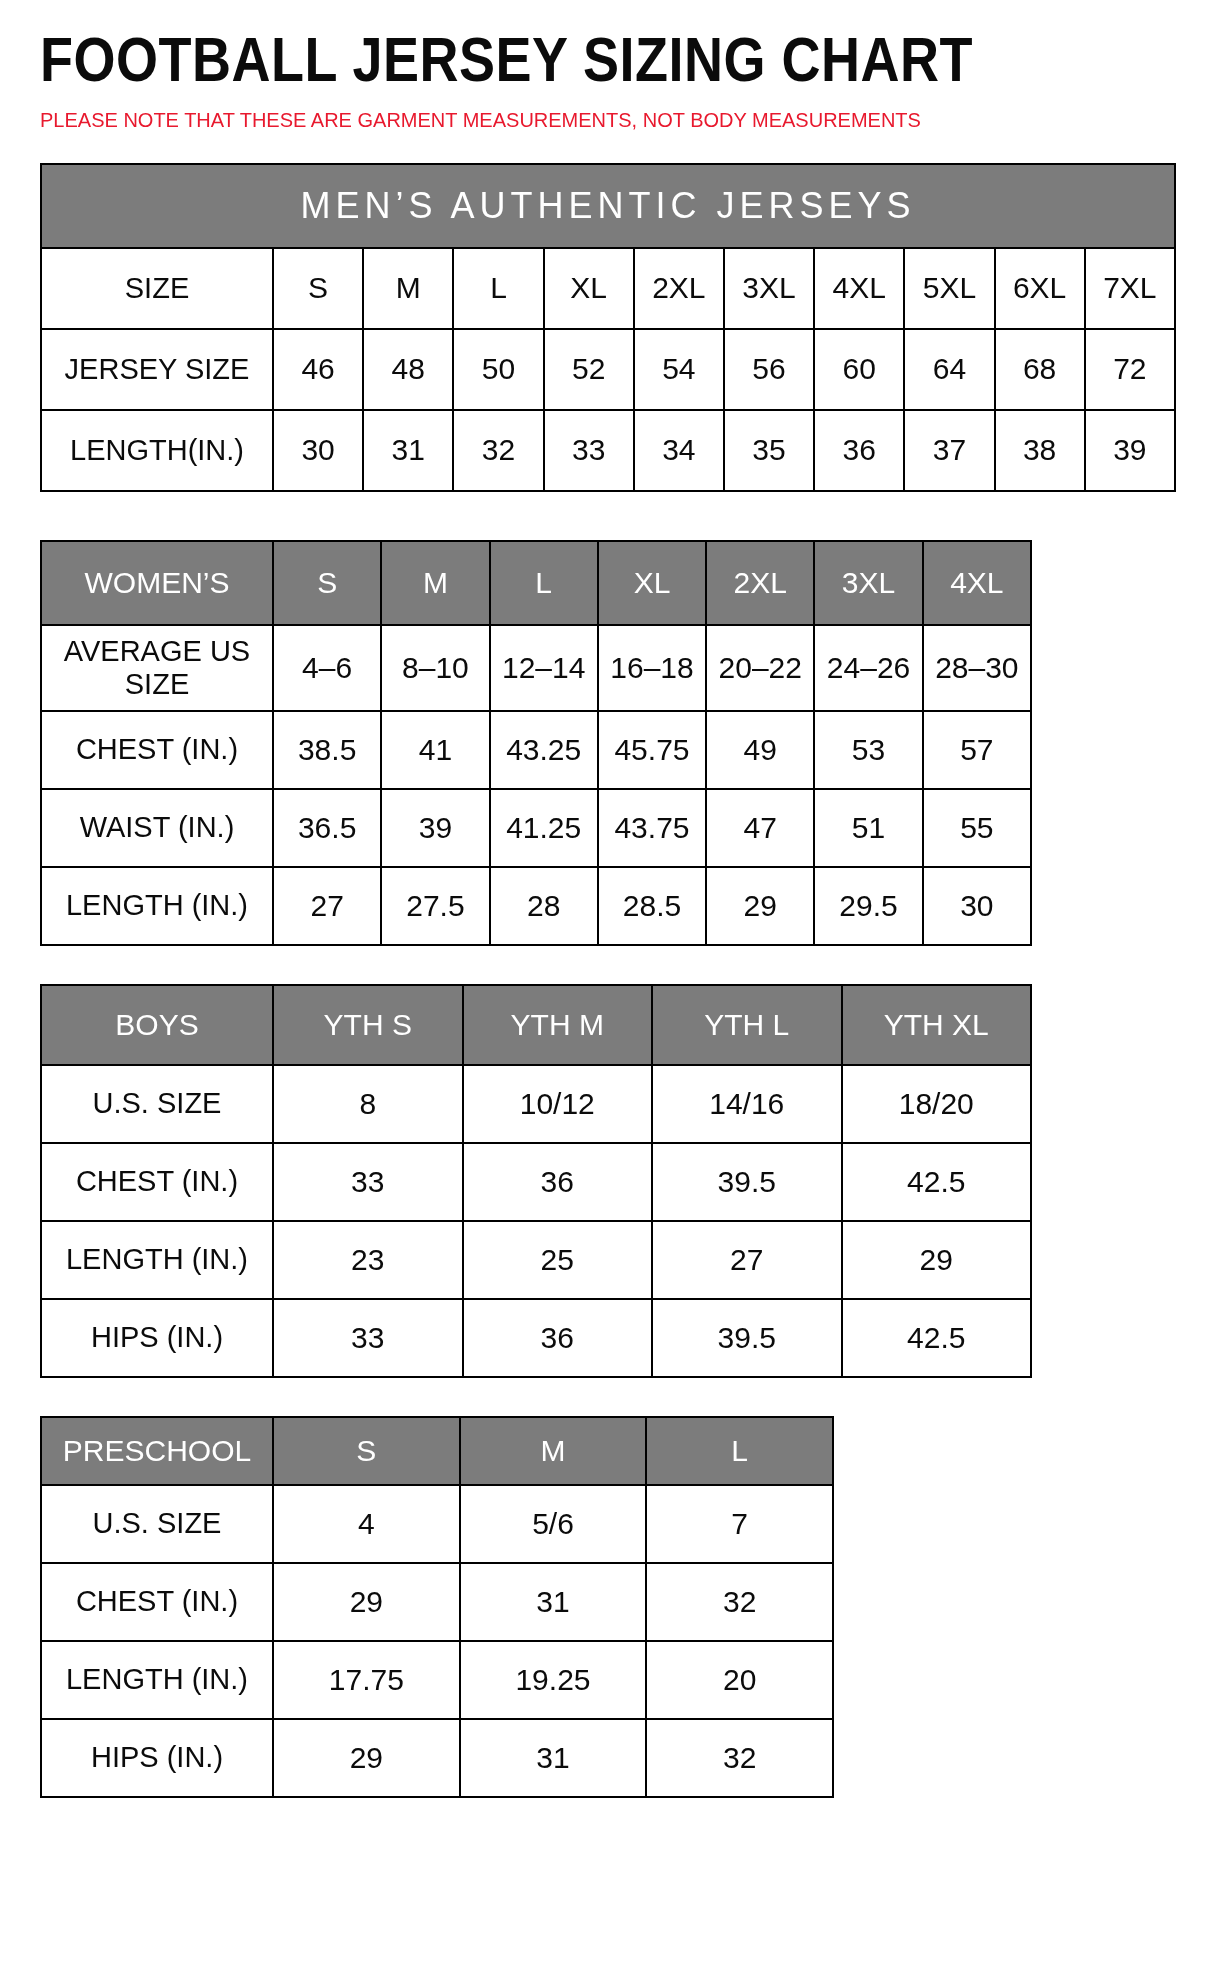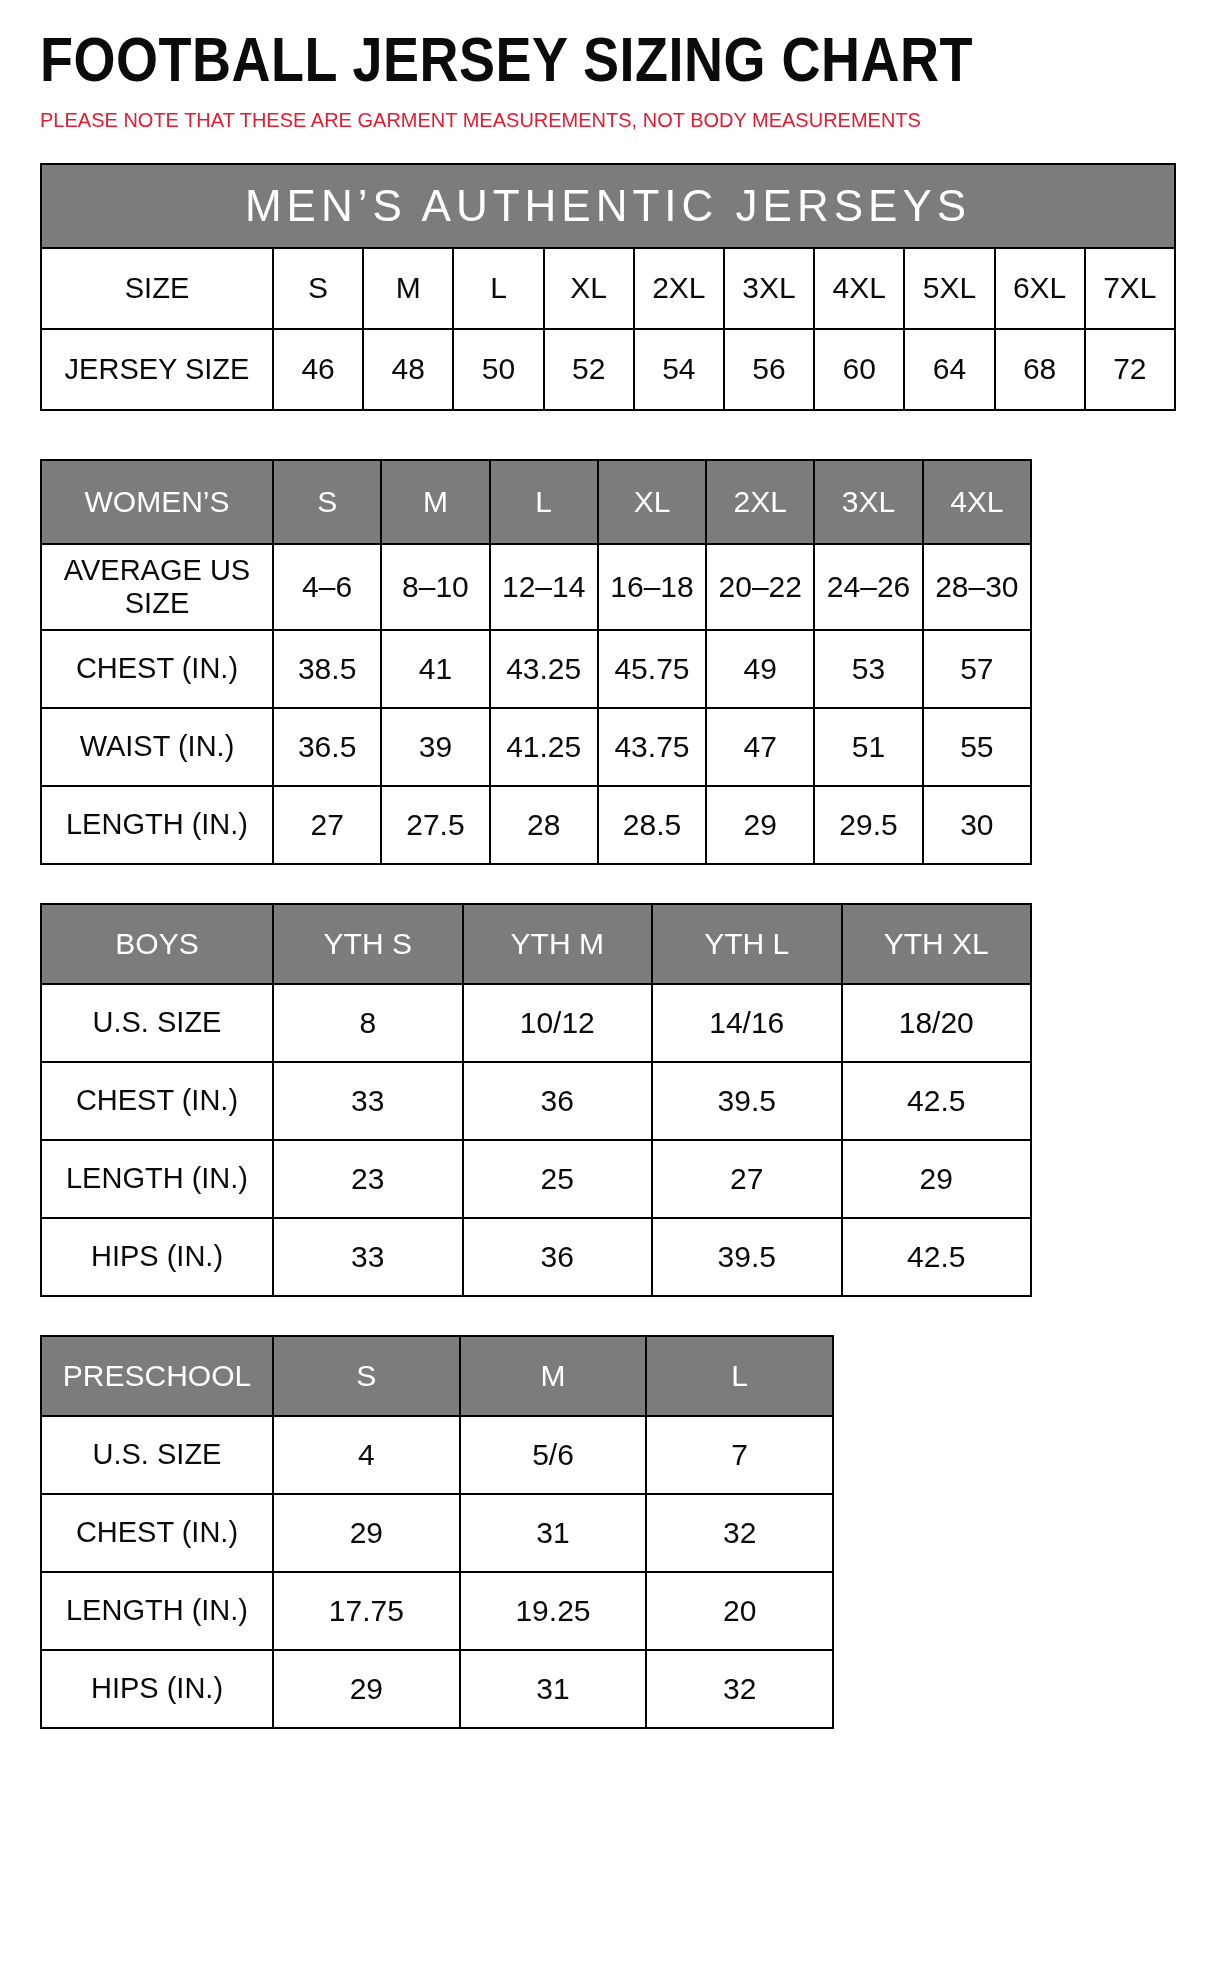--- a/index.html
+++ b/index.html
@@ -42,21 +42,21 @@
     border:2px solid var(--border-black);
     text-align:center;
     vertical-align:middle;
     font-size:30px;
     font-weight:400;
     padding:4px 6px;
     overflow:hidden;
   }
   .tbl .gray{background:var(--header-gray);color:#ffffff;}
   .tbl .banner{
-    font-size:44px;
+    font-size:36px;
     letter-spacing:5px;
     font-weight:400;
   }
   .tbl .lbl{font-size:29px;}
 
   .tbl-mens{width:1136px;margin-top:30px;}
   .tbl-mens .c-label{width:232px;}
   .tbl-mens thead tr{height:84px;}
   .tbl-mens tbody tr{height:81px;padding-left:28px;}
 
@@ -66,21 +66,21 @@
   .tbl-womens tbody tr{height:78px;}
   .tbl-womens tbody tr.tall{height:86px;}
 
   .tbl-boys{width:992px;margin-top:38px;padding-left:8px;}
   .tbl-boys .c-label{width:232px;}
   .tbl-boys thead tr{height:80px;}
   .tbl-boys tbody tr{height:78px;}
 
   .tbl-preschool{width:794px;margin-top:38px;}
   .tbl-preschool .c-label{width:232px;}
-  .tbl-preschool thead tr{height:80px;border-radius:8px;}
+  .tbl-preschool thead tr{height:68px;border-radius:8px;}
   .tbl-preschool tbody tr{height:78px;}
 </style>
 </head>
 <body>
 
 <div class="page">
 
   <h1 class="title">FOOTBALL JERSEY SIZING CHART</h1>
   <p class="note">PLEASE NOTE THAT THESE ARE GARMENT MEASUREMENTS, NOT BODY MEASUREMENTS</p>
 
@@ -114,20 +114,33 @@
         <td>48</td>
         <td>50</td>
         <td>52</td>
         <td>54</td>
         <td>56</td>
         <td>60</td>
         <td>64</td>
         <td>68</td>
         <td>72</td>
       </tr>
+      <tr>
+        <td class="lbl">LENGTH(IN.)</td>
+        <td>30</td>
+        <td>31</td>
+        <td>32</td>
+        <td>33</td>
+        <td>34</td>
+        <td>35</td>
+        <td>36</td>
+        <td>37</td>
+        <td>38</td>
+        <td>39</td>
+      </tr>
     </tbody>
   </table>
 
   <table class="tbl tbl-womens">
     <colgroup>
         <col class="c-label">
         <col span="7">
       </colgroup>
     <thead>
       <tr>

